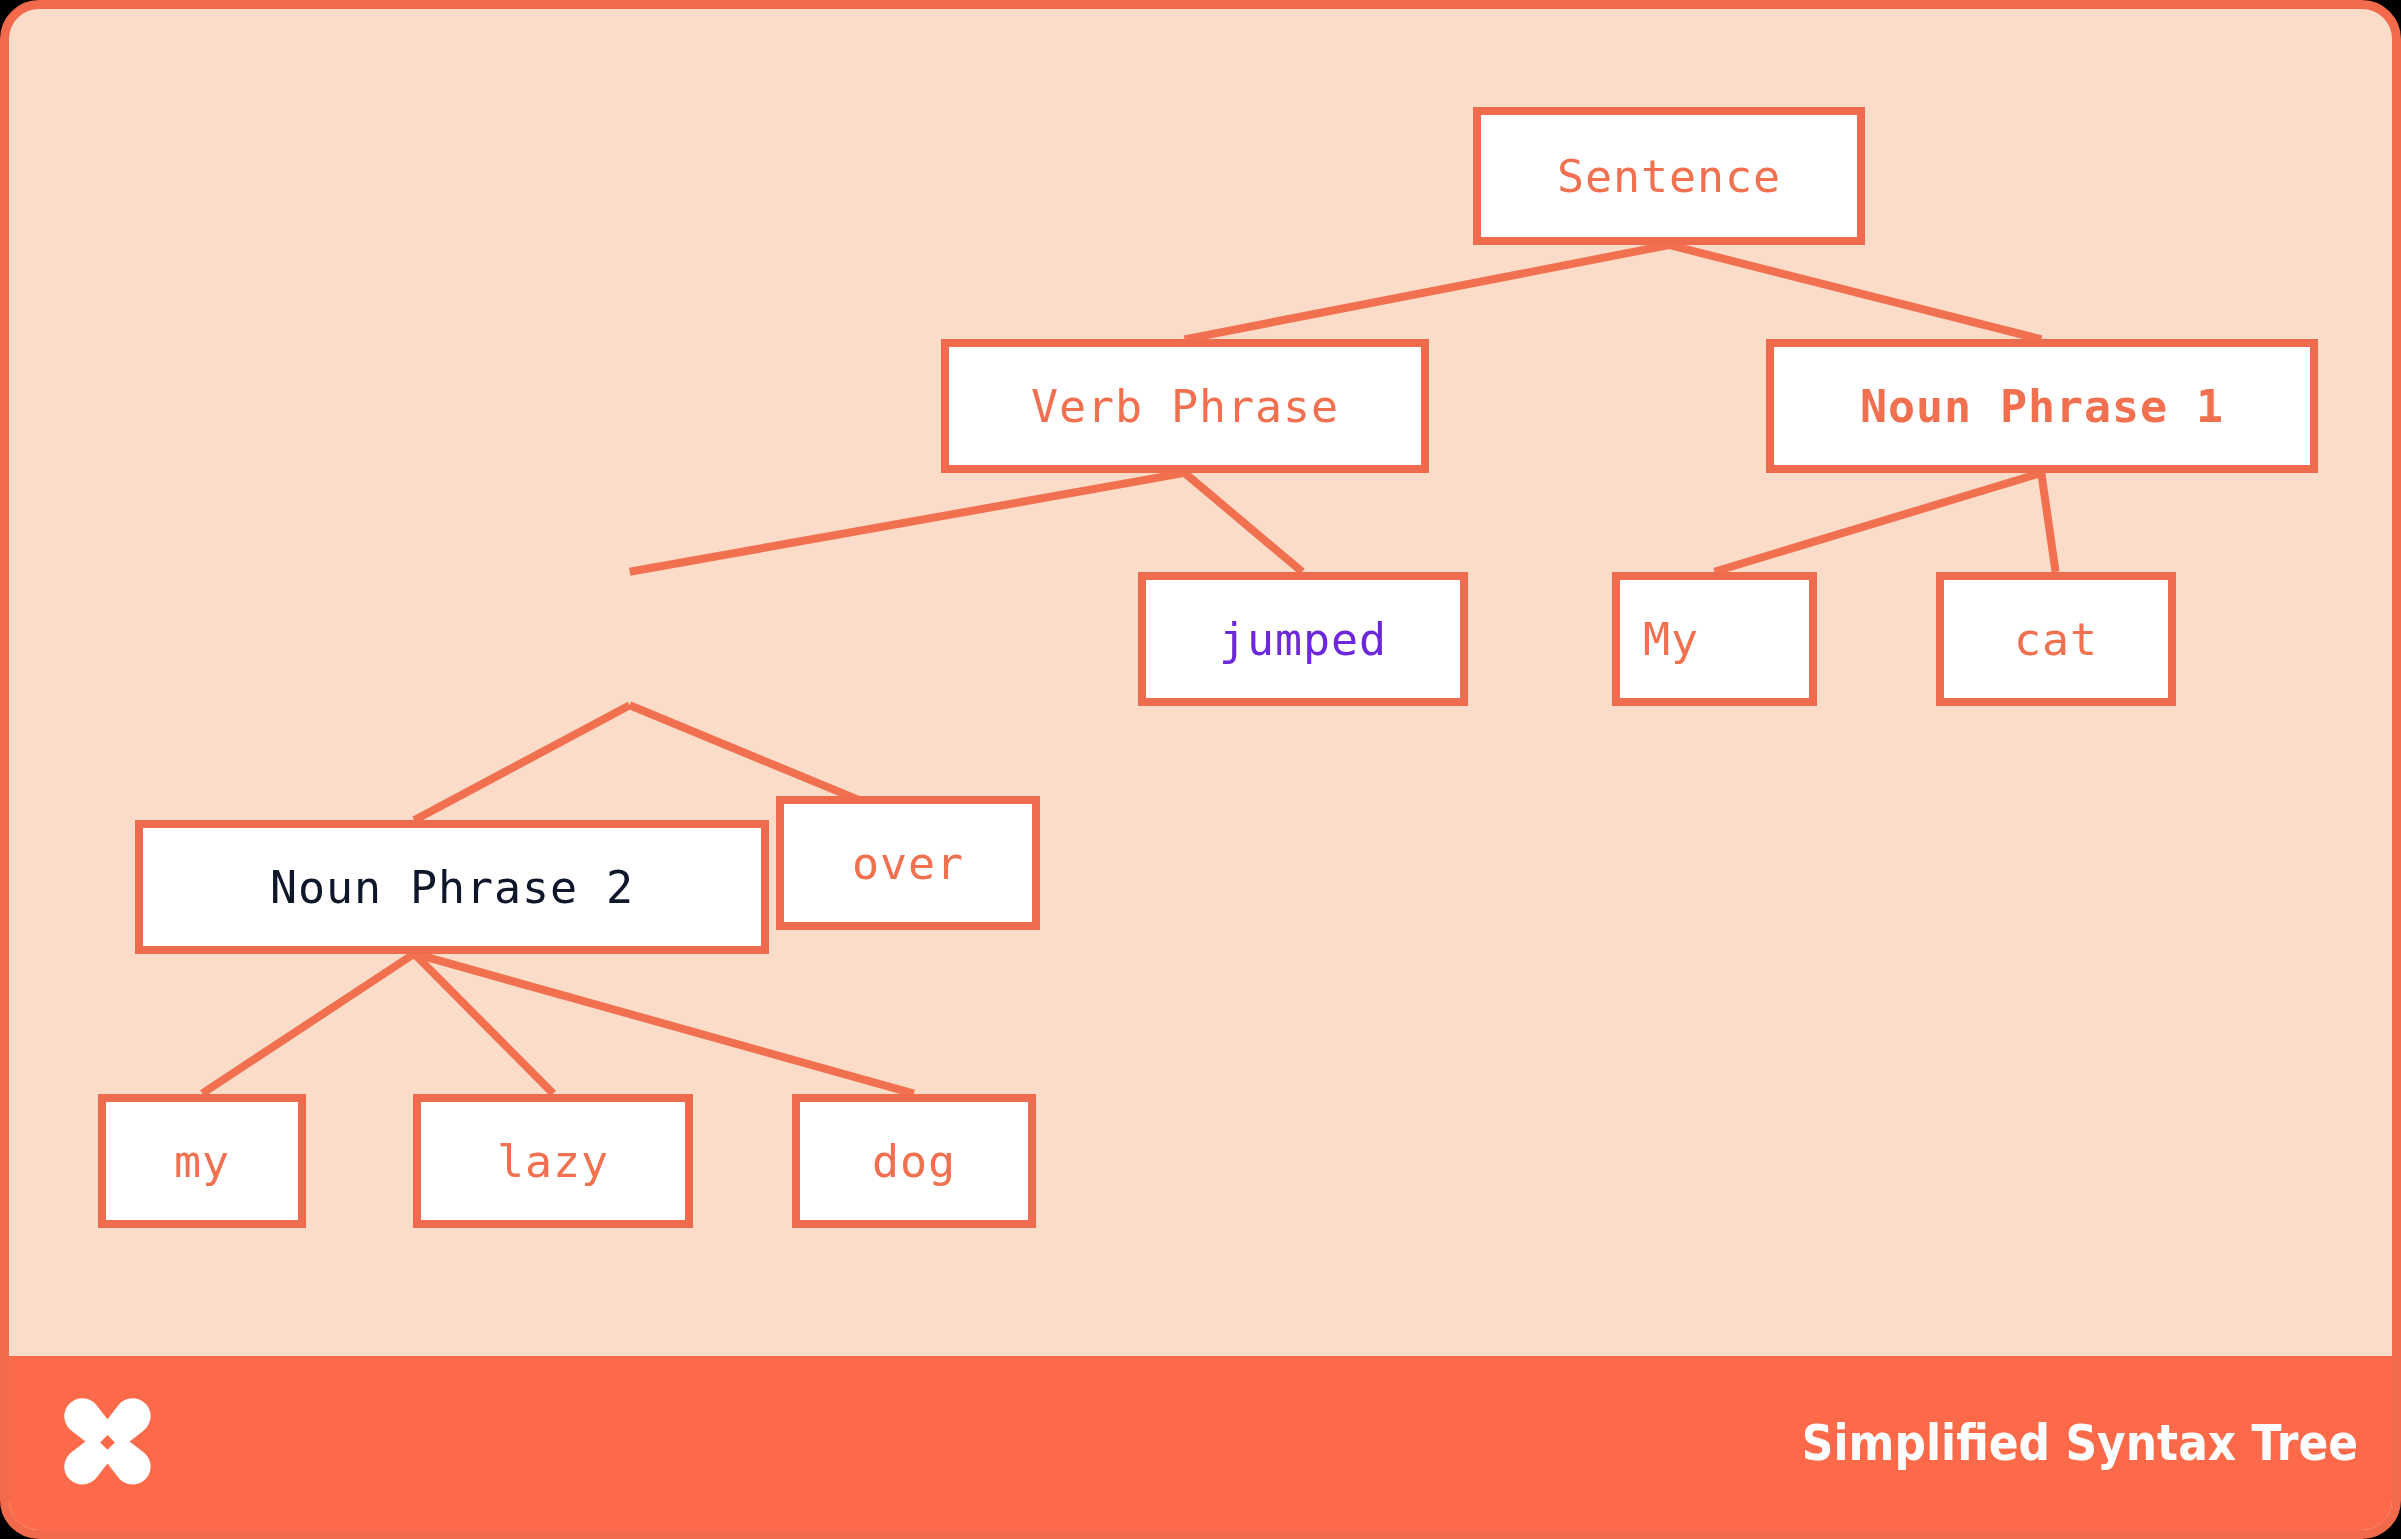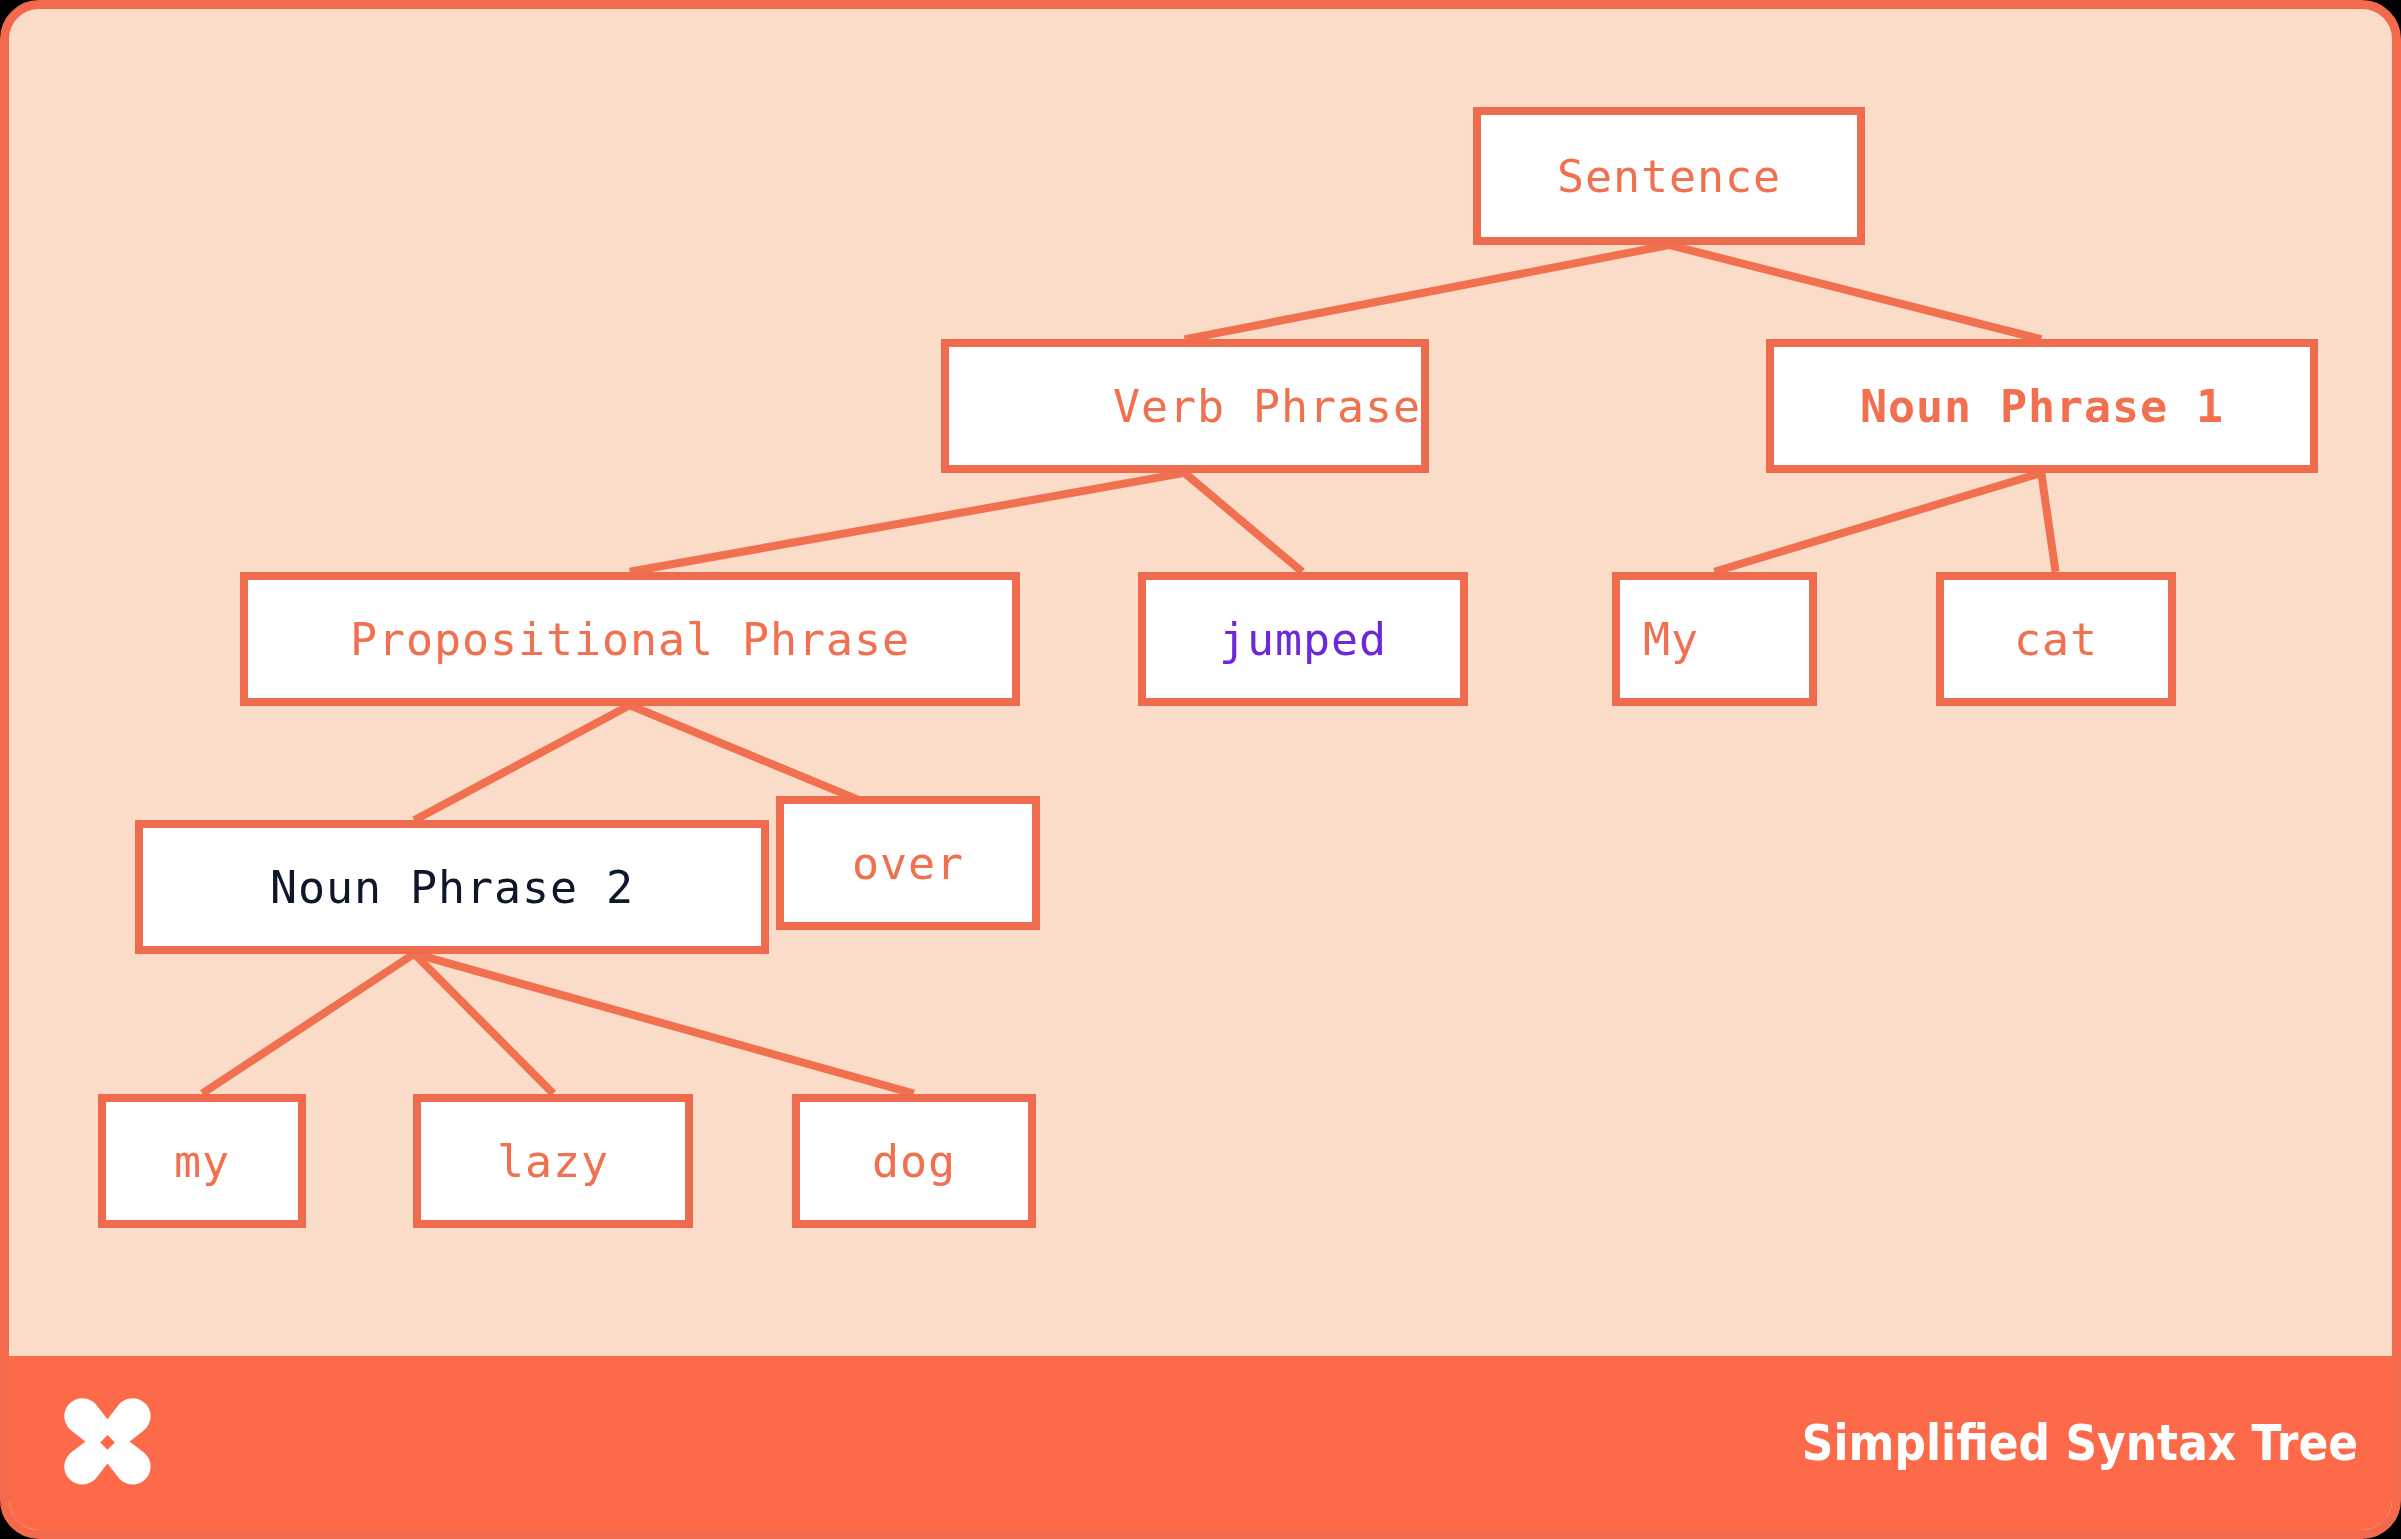--- a/index.html
+++ b/index.html
@@ -111,28 +111,25 @@
         <line x1="697" y1="782" x2="455" y2="911" stroke="#F0704F" stroke-width="9" stroke-linecap="butt"></line>
         <line x1="697" y1="782" x2="1009" y2="911" stroke="#F0704F" stroke-width="9" stroke-linecap="butt"></line>
         <line x1="455" y1="1061" x2="217" y2="1218" stroke="#F0704F" stroke-width="9" stroke-linecap="butt"></line>
         <line x1="455" y1="1061" x2="611" y2="1218" stroke="#F0704F" stroke-width="9" stroke-linecap="butt"></line>
         <line x1="455" y1="1061" x2="1016" y2="1218" stroke="#F0704F" stroke-width="9" stroke-linecap="butt"></line>
       </svg>
 
   <div class="node" style="left: 1464px; top: 98px; width: 392px; height: 138px; border-color: rgb(238, 107, 77); color: rgb(240, 112, 79);">
         <span>Sentence</span>
       </div>
-      <div class="node" style="left: 932px; top: 330px; width: 488px; height: 134px; border-color: rgb(238, 107, 77); color: rgb(240, 112, 79); justify-content: flex-end;">
+      <div class="node" style="left: 932px; top: 330px; width: 488px; height: 134px; border-color: rgb(238, 107, 77); color: rgb(240, 112, 79);">
         <span>Verb Phrase</span>
       </div>
       <div class="node" style="left: 1757px; top: 330px; width: 552px; height: 134px; border-color: rgb(238, 107, 77); color: rgb(240, 112, 79); font-weight: bold;">
         <span>Noun Phrase 1</span>
-      </div>
-      <div class="node" style="left: 231px; top: 563px; width: 780px; height: 134px; border-color: rgb(238, 107, 77); color: rgb(240, 112, 79);">
-        <span>Propositional Phrase</span>
       </div>
       <div class="node" style="left: 1129px; top: 563px; width: 330px; height: 134px; border-color: rgb(238, 107, 77); color: #6d28d9;">
         <span>jumped</span>
       </div>
       <div class="node lbl-left" style="left: 1603px; top: 563px; width: 205px; height: 134px; border-color: rgb(238, 107, 77); color: rgb(240, 112, 79);">
         <span>My</span>
       </div>
       <div class="node" style="left: 1927px; top: 563px; width: 240px; height: 134px; border-color: rgb(238, 107, 77); color: rgb(240, 112, 79);">
         <span>cat</span>
       </div>

